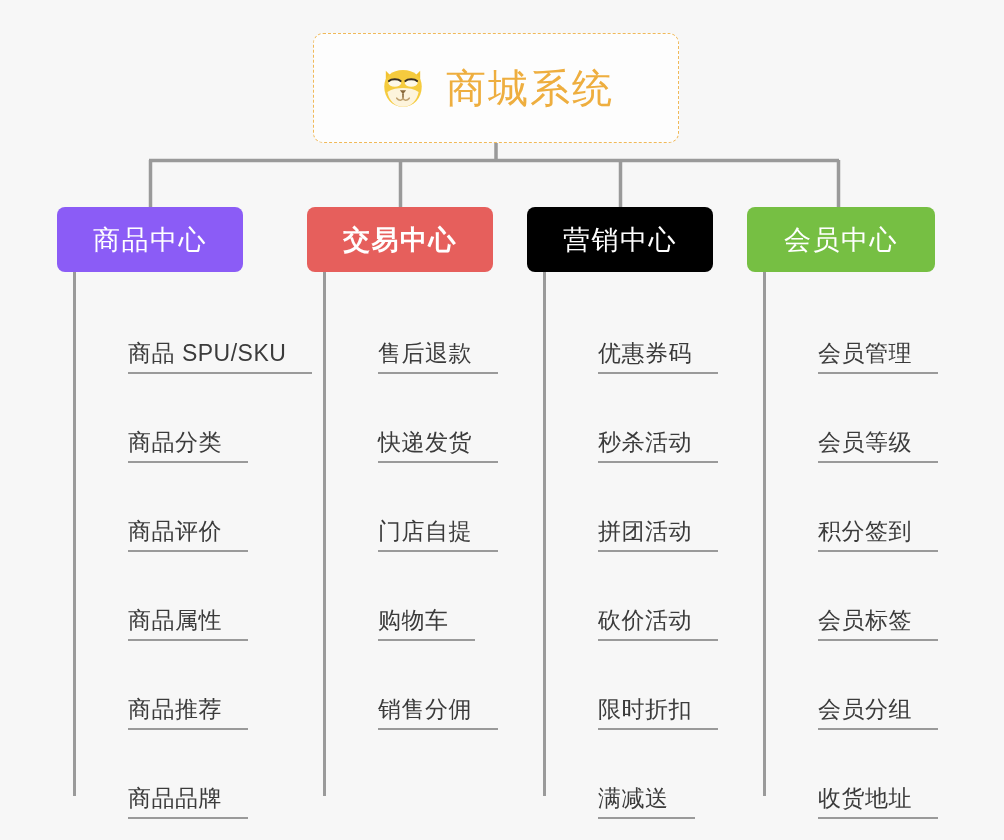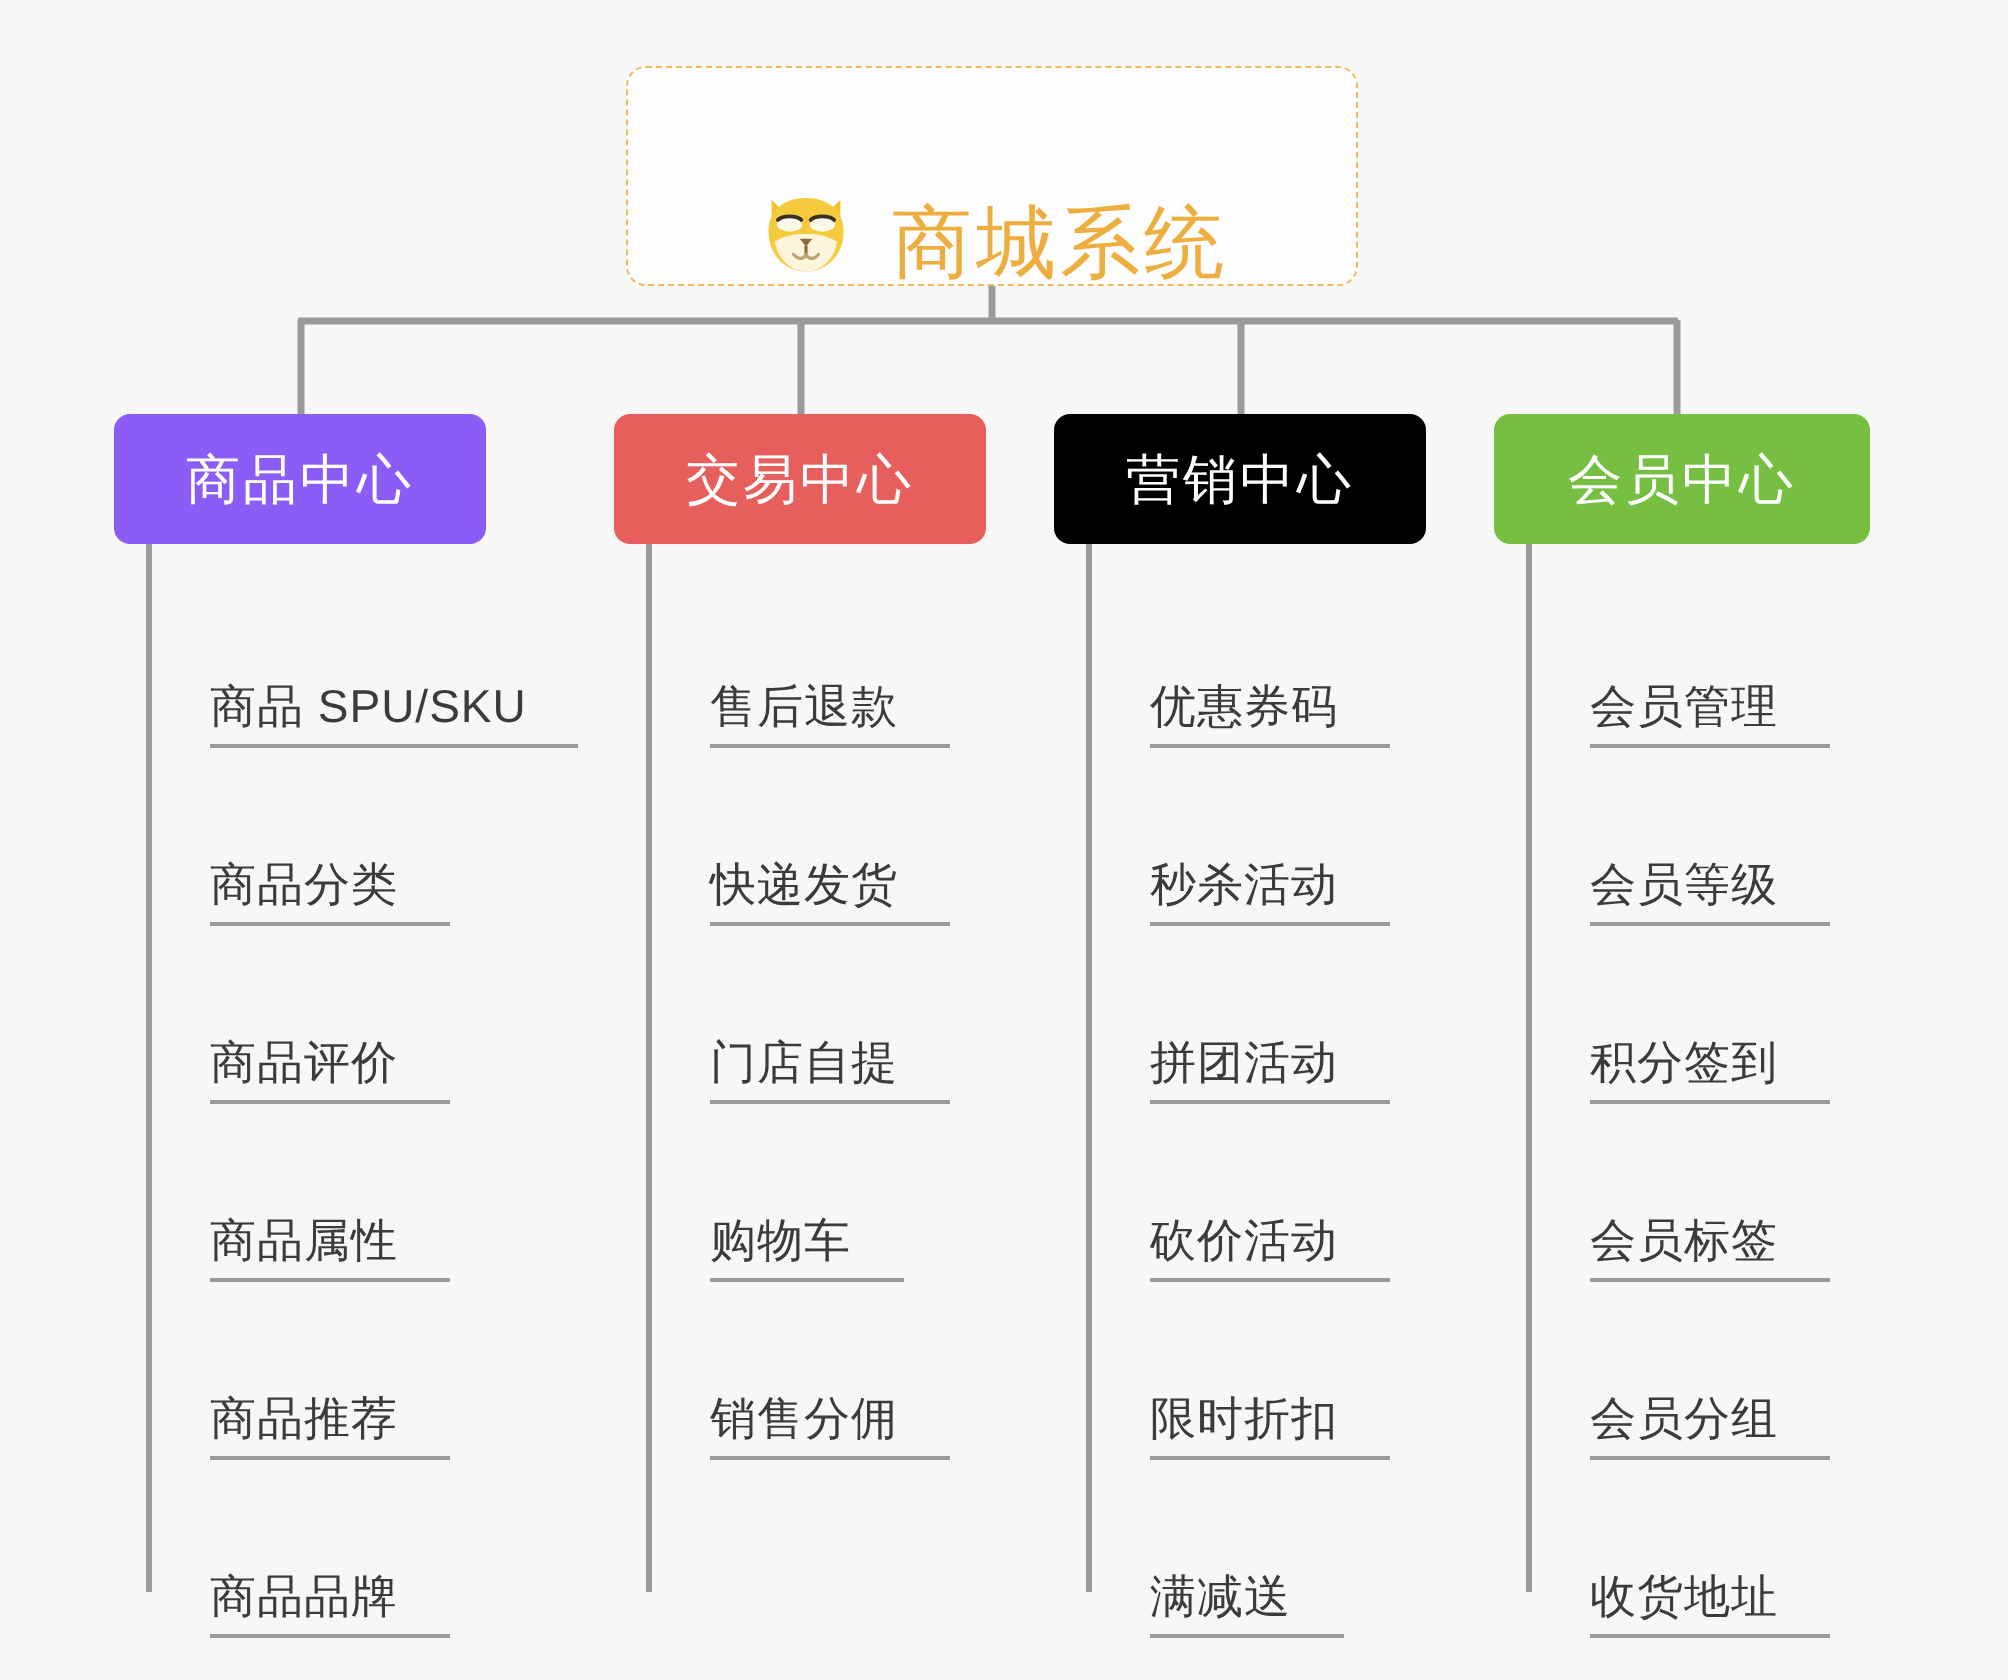--- a/index.html
+++ b/index.html
@@ -27,21 +27,21 @@
     position: absolute;
     left: 313px;
     top: 33px;
     width: 366px;
     height: 110px;
     box-sizing: border-box;
     background: #fdfdfd;
     border: 1.5px dashed #f0b959;
     border-radius: 10px;
     display: flex;
-    align-items: flex-end;
+    align-items: center;
     justify-content: center;
     gap: 18px;
   }
   .root-emoji {
     width: 50px;
     height: 50px;
     flex: 0 0 auto;
     display: block;
   }
   .root-title {
@@ -109,20 +109,21 @@
   }
   .leaf-label {
     font-size: 23px;
     color: #3b3b3b;
     line-height: 1.1;
     white-space: nowrap;
     padding-bottom: 6px;
     border-bottom: 2px solid #9a9a9a;
     letter-spacing: 0.5px;
     padding-right: 26px;
+    margin-left: 23px;
   }
 </style>
 </head>
 <body style="background: rgb(247, 247, 247);">
 
 <div id="mindmap">
 
   <svg class="connectors" viewBox="0 0 1004 840" width="1004" height="840" aria-hidden="true">
     <g stroke="#9a9a9a" stroke-width="3.5" fill="none" stroke-linecap="butt">
 
@@ -184,21 +185,21 @@
       <li class="leaf-item">
           <span class="leaf-label">商品推荐</span>
         </li>
       <li class="leaf-item">
           <span class="leaf-label">商品品牌</span>
         </li>
     </ul>
   </div>
 
   <div class="column col-1">
-    <div class="category-header" style="background: rgb(230, 95, 92);">
+    <div class="category-header" style="background: rgb(230, 95, 92); font-weight: bold;">
       <span>交易中心</span>
     </div>
     <ul class="leaf-list">
       <li class="leaf-item">
           <span class="leaf-label">售后退款</span>
         </li>
       <li class="leaf-item">
           <span class="leaf-label">快递发货</span>
         </li>
       <li class="leaf-item">

